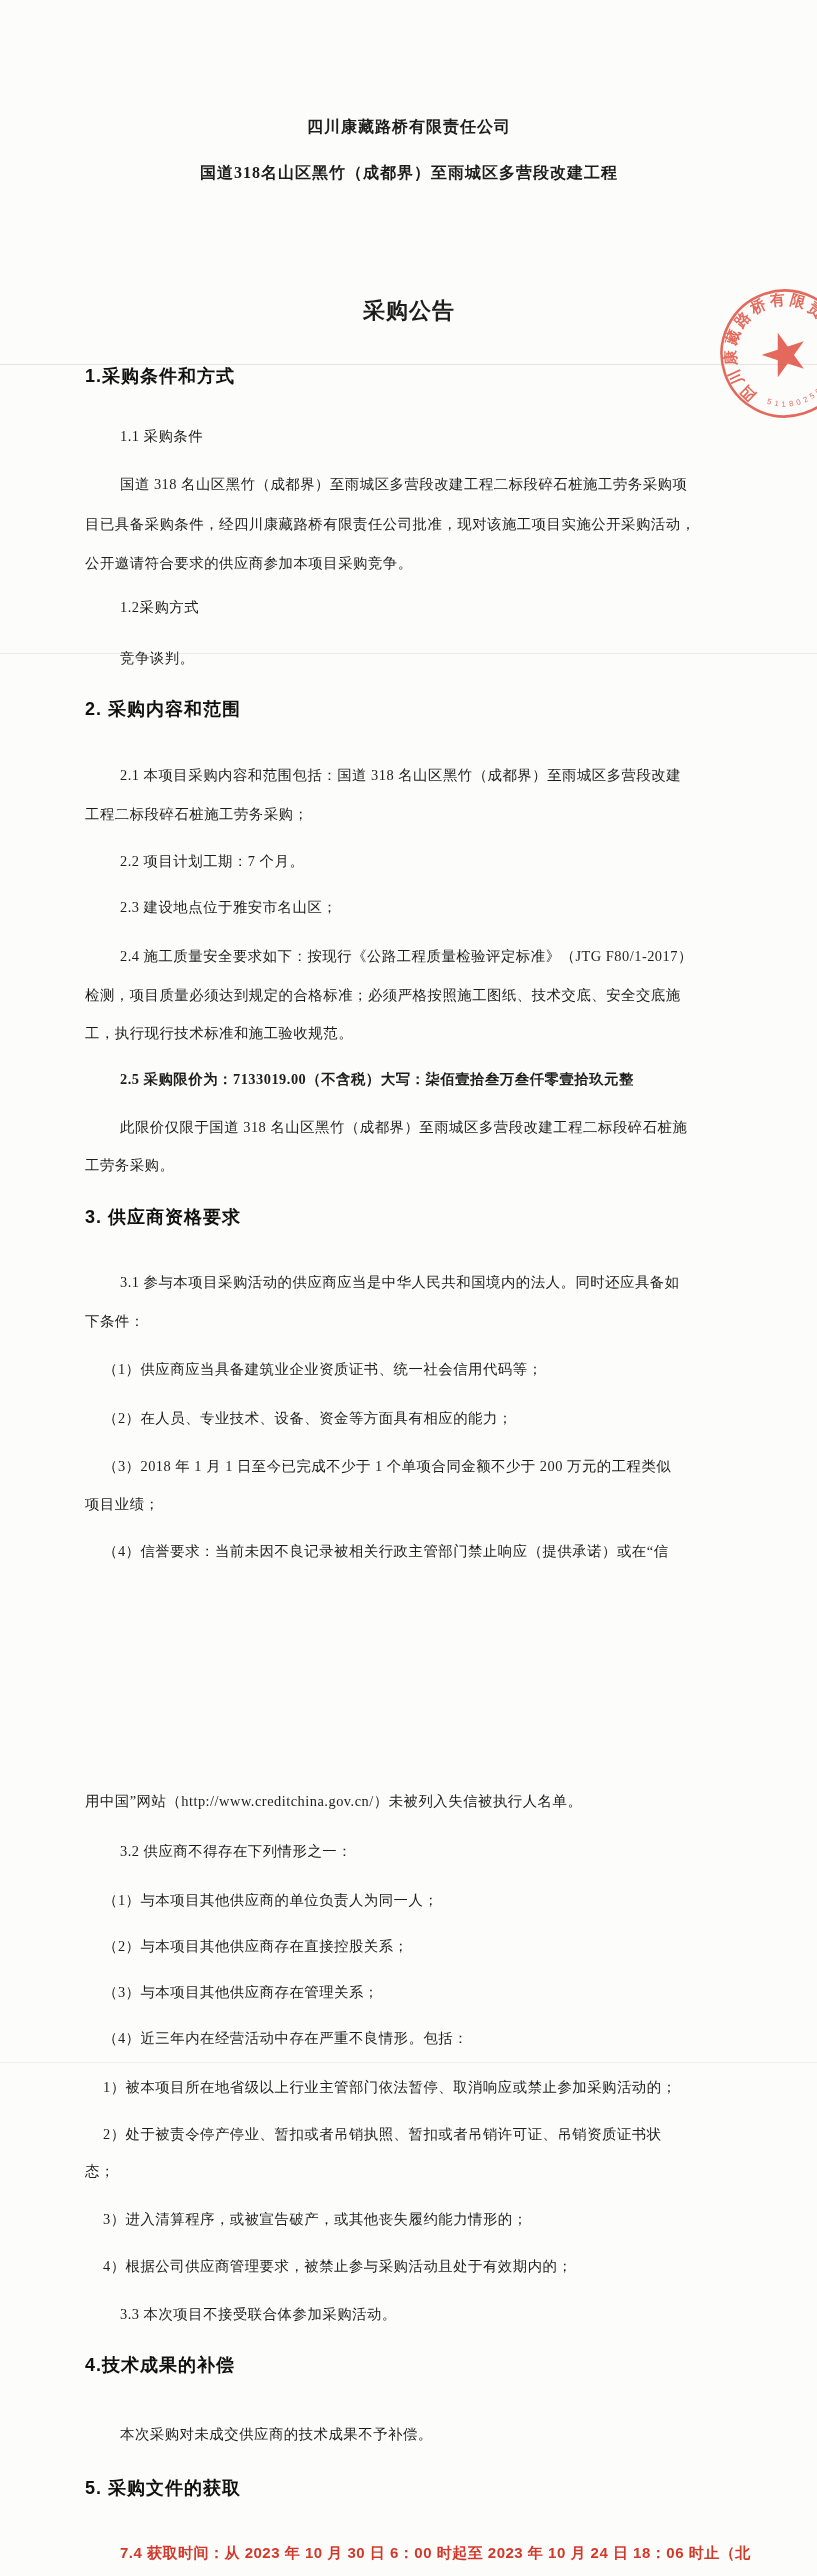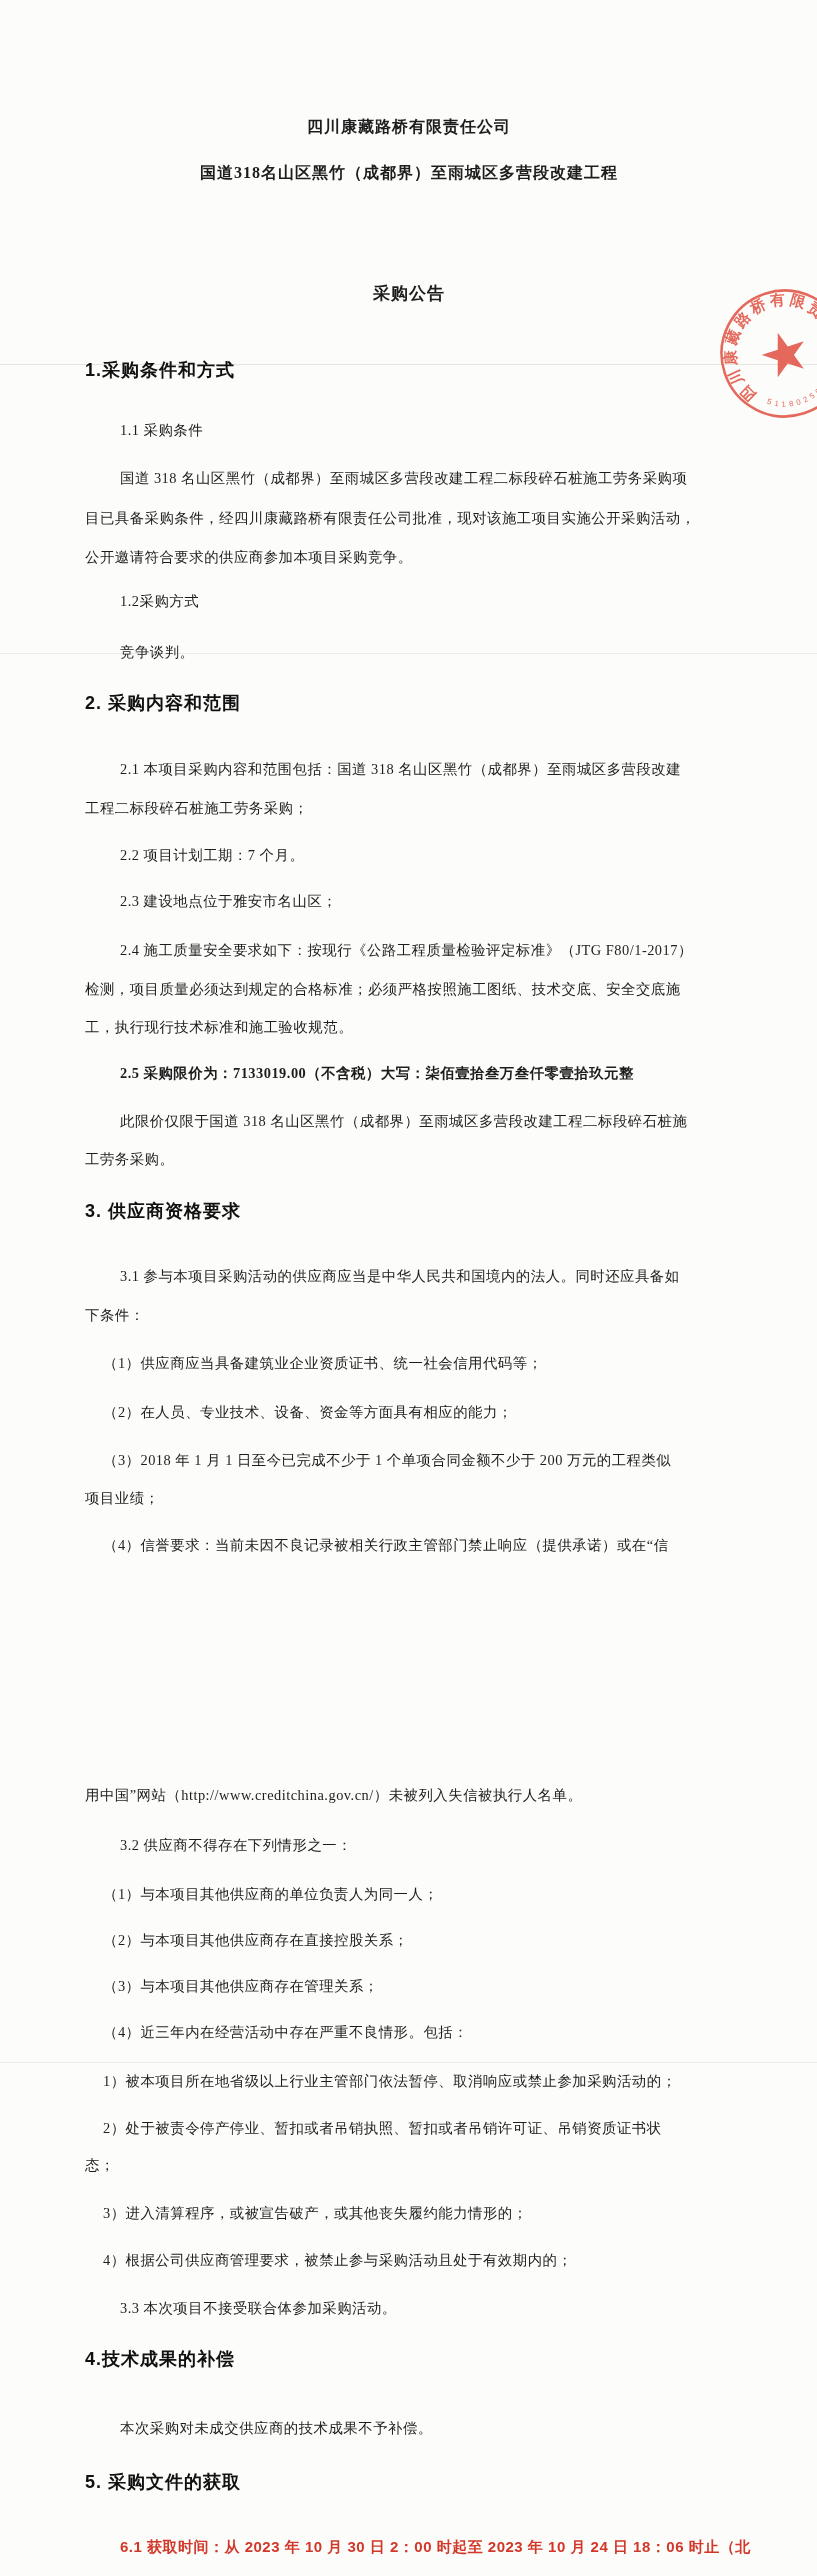--- a/index.html
+++ b/index.html
@@ -44,21 +44,21 @@
         <textPath href="#sealTopArc1" startOffset="2">四川康藏路桥有限责任公司</textPath>
       </text>
       <text fill="#df4a3a" font-size="15" letter-spacing="7" font-family="Liberation Sans, DejaVu Sans, sans-serif">
         <textPath href="#sealBotArc1" startOffset="40">5118025034105</textPath>
       </text>
     </g>
   </svg>
 
   <div class="ln tt txt" style="top:117px">四川康藏路桥有限责任公司</div>
   <div class="ln tt txt" style="top:144px">国道318名山区黑竹（成都界）至雨城区多营段改建工程</div>
-  <div class="ln tt txt" style="top:246px;font-size:17px">采购公告</div>
+  <div class="ln tt txt" style="top:260px;font-size:22px">采购公告</div>
 
   <div class="ln hd txt" style="left:85px;top:301px">1.采购条件和方式</div>
   <div class="ln txt" style="left:120px;top:342px">1.1 采购条件</div>
   <div class="ln txt" style="left:120px;top:372px">国道 318 名山区黑竹（成都界）至雨城区多营段改建工程二标段碎石桩施工劳务采购项</div>
   <div class="ln txt" style="left:85px;top:395px">目已具备采购条件，经四川康藏路桥有限责任公司批准，现对该施工项目实施公开采购活动，</div>
   <div class="ln txt" style="left:85px;top:417px">公开邀请符合要求的供应商参加本项目采购竞争。</div>
   <div class="ln txt" style="left:120px;top:444px">1.2采购方式</div>
   <div class="ln txt" style="left:120px;top:477px">竞争谈判。</div>
 
   <div class="ln hd txt" style="left:85px;top:509px">2. 采购内容和范围</div>
@@ -93,17 +93,17 @@
   <div class="ln txt" style="left:85px;top:1498px">态；</div>
   <div class="ln txt" style="left:103px;top:1528px">3）进入清算程序，或被宣告破产，或其他丧失履约能力情形的；</div>
   <div class="ln txt" style="left:103px;top:1558px">4）根据公司供应商管理要求，被禁止参与采购活动且处于有效期内的；</div>
   <div class="ln txt" style="left:120px;top:1589px">3.3 本次项目不接受联合体参加采购活动。</div>
 
   <div class="ln hd txt" style="left:85px;top:1621px">4.技术成果的补偿</div>
   <div class="ln txt" style="left:120px;top:1670px">本次采购对未成交供应商的技术成果不予补偿。</div>
 
   <div class="ln hd txt" style="left:85px;top:1705px">5. 采购文件的获取</div>
   <div class="ln redh txt" style="left:120px;top:1749px">
-    <span>6.1 获取时间：从 </span><span class="ul">2023</span><span> 年 </span><span class="ul">10</span><span> 月 </span><span class="ul">30</span><span> 日 2：00 时起至 </span><span class="ul">2023</span><span> 年 </span><span class="ul">10</span><span> 月 </span><span class="ul">24</span><span> 日 18：06 时止（北</span>
+    <span>7.4 获取时间：从 </span><span class="ul">2023</span><span> 年 </span><span class="ul">10</span><span> 月 </span><span class="ul">30</span><span> 日 6：00 时起至 </span><span class="ul">2023</span><span> 年 </span><span class="ul">10</span><span> 月 </span><span class="ul">24</span><span> 日 18：06 时止（北</span>
   </div>
 
 </div>
 
 
 </body></html>

